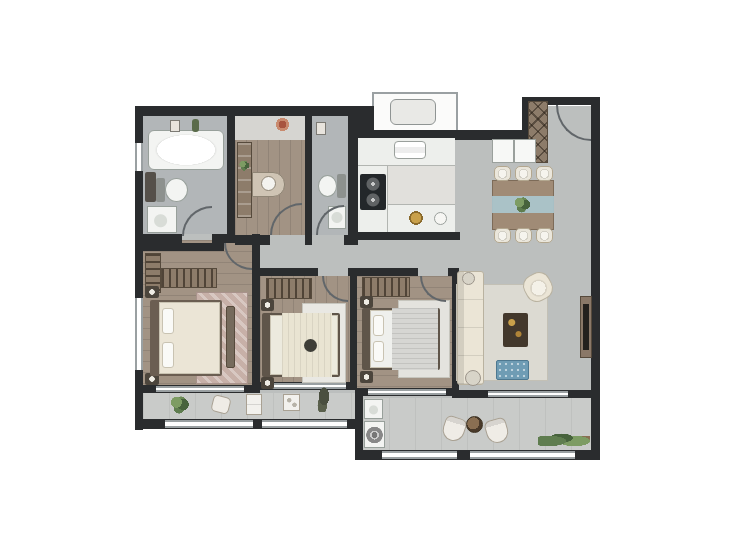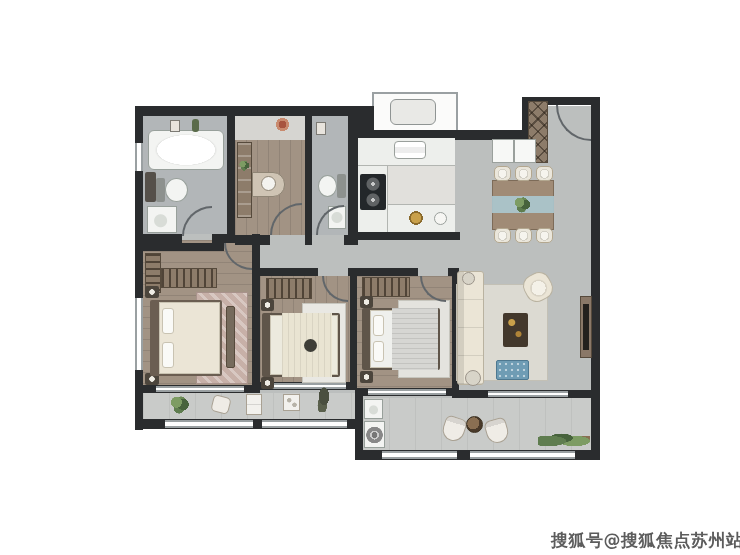--- a/index.html
+++ b/index.html
@@ -194,15 +194,14 @@
   <div class="a" style="left:538px;top:429px;width:52px;height:20px;background:radial-gradient(ellipse at 20% 60%,#5f7d4f 0 30%,transparent 31%),radial-gradient(ellipse at 45% 45%,#47633c 0 28%,transparent 29%),radial-gradient(ellipse at 70% 60%,#7d9c63 0 30%,transparent 31%),radial-gradient(ellipse at 90% 50%,#8a6f52 0 20%,transparent 21%)"></div>
 
   <div class="a doorTL" style="left:182px;top:206px;width:30px;height:30px"></div>
   <div class="a doorTL" style="left:270px;top:203px;width:32px;height:32px"></div>
   <div class="a doorTL" style="left:316px;top:205px;width:28px;height:30px"></div>
   <div class="a doorBL" style="left:224px;top:243px;width:28px;height:27px"></div>
   <div class="a doorBL" style="left:322px;top:276px;width:26px;height:26px"></div>
   <div class="a doorBL" style="left:420px;top:276px;width:26px;height:26px"></div>
   <div class="a doorBL" style="left:556px;top:105px;width:35px;height:36px"></div>
 
-  <div id="watermark">搜狐号@搜狐焦点苏州站</div>
 
 </div>
 
 </body></html>

